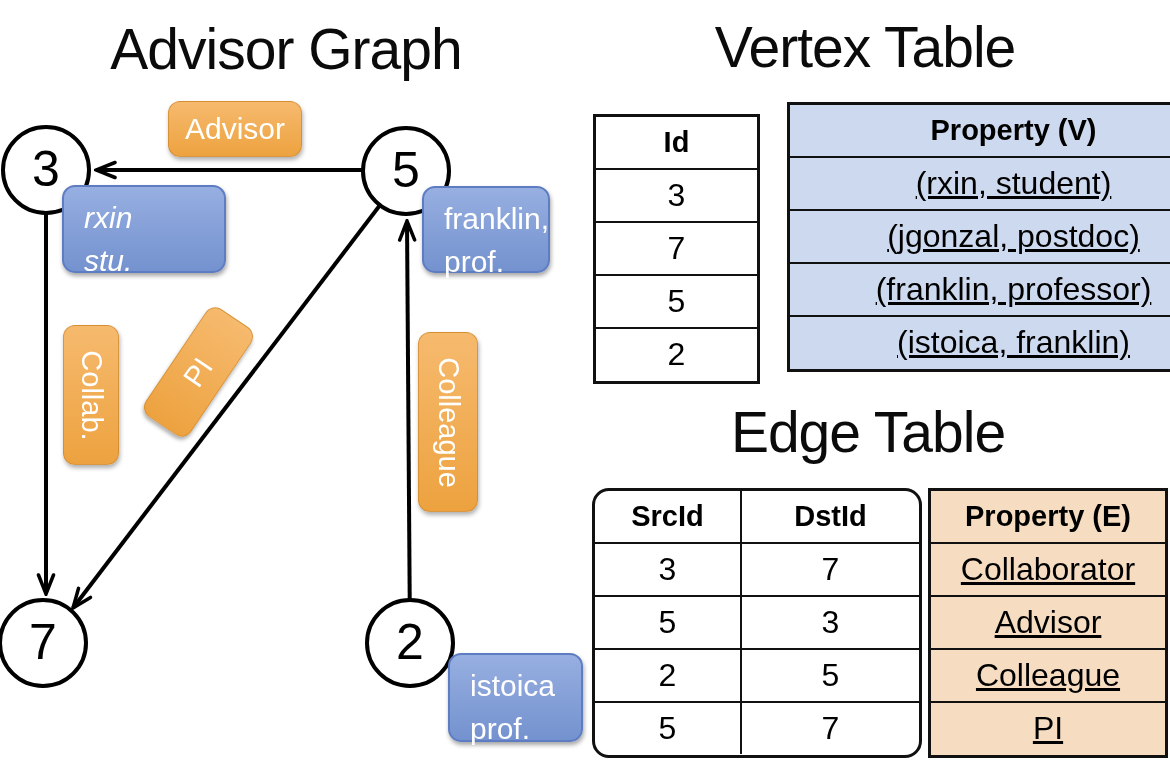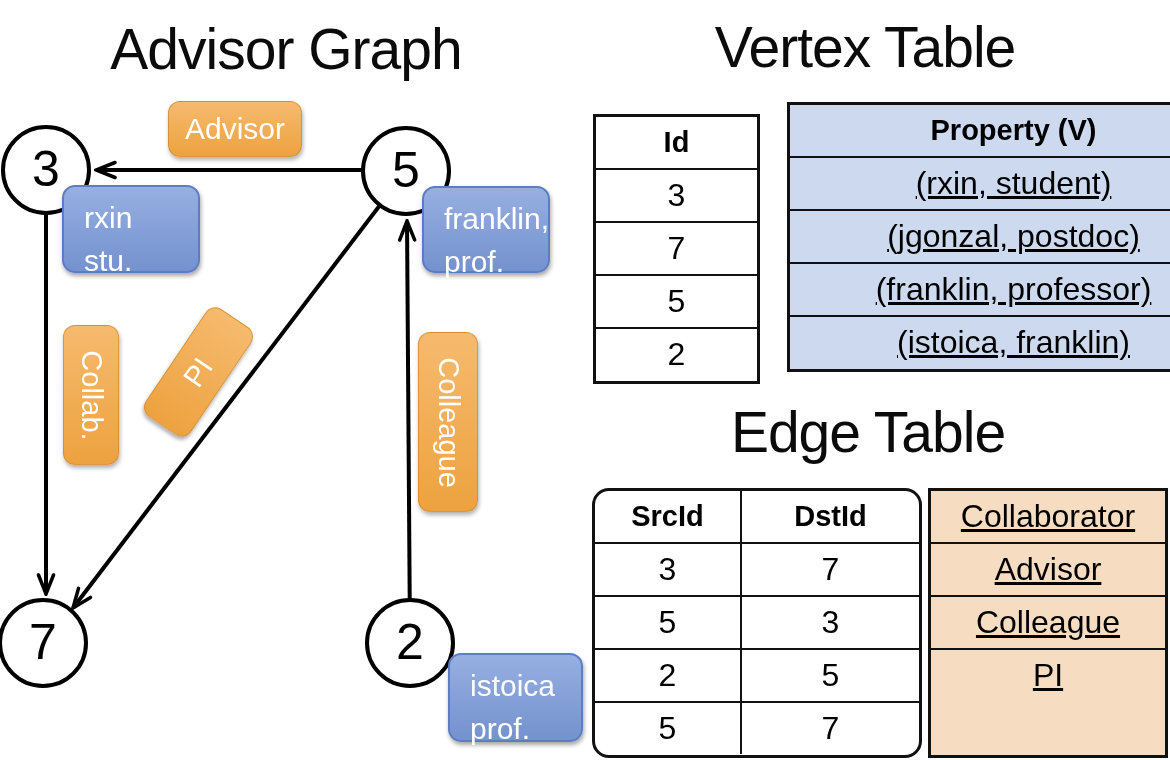--- a/index.html
+++ b/index.html
@@ -83,21 +83,21 @@
   <div class="node" style="left:361px;top:126px;">
     <span class="num">5</span>
   </div>
   <div class="node" style="left:-2px;top:598px;">
     <span class="num">7</span>
   </div>
   <div class="node" style="left:365px;top:598px;">
     <span class="num">2</span>
   </div>
 
-  <div class="nlabel" style="left:62px;top:185px;width:138px;height:88px;">
+  <div class="nlabel" style="left:62px;top:185px;width:164px;height:88px;font-style:italic;">
     <div>rxin</div>
     <div>stu.</div>
   </div>
   <div class="nlabel" style="left:422px;top:186px;width:128px;height:87px;">
     <div>franklin,</div>
     <div>prof.</div>
   </div>
   <div class="nlabel" style="left:448px;top:653px;width:135px;height:89px;">
     <div>istoica</div>
     <div>prof.</div>
@@ -147,19 +147,20 @@
     <div class="trow">
       <div class="cell">2</div>
       <div class="cell">5</div>
     </div>
     <div class="trow">
       <div class="cell">5</div>
       <div class="cell">7</div>
     </div>
   </div>
   <div class="tbl bg-tan" style="left:928px;top:488px;width:240px;height:270px;">
+    <div class="trow thead">Property (E)</div>
     <div class="trow propcell">Collaborator</div>
     <div class="trow propcell">Advisor</div>
     <div class="trow propcell">Colleague</div>
     <div class="trow propcell">PI</div>
   </div>
 
 </div>
 
 </body></html>

